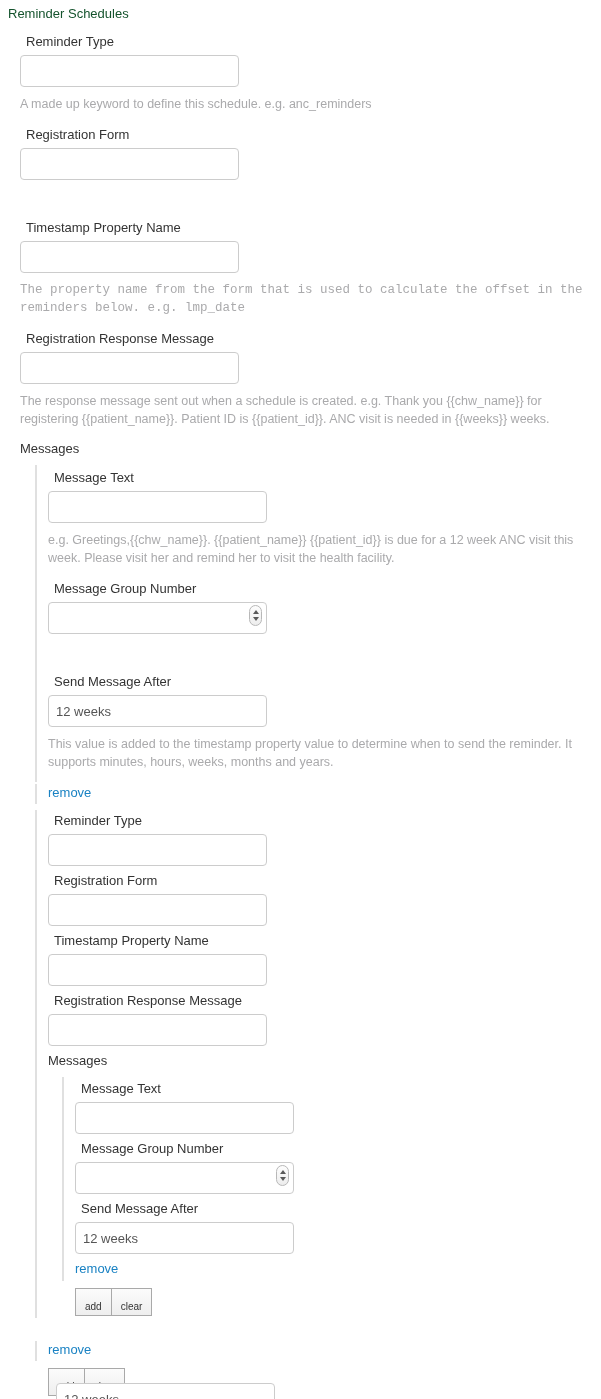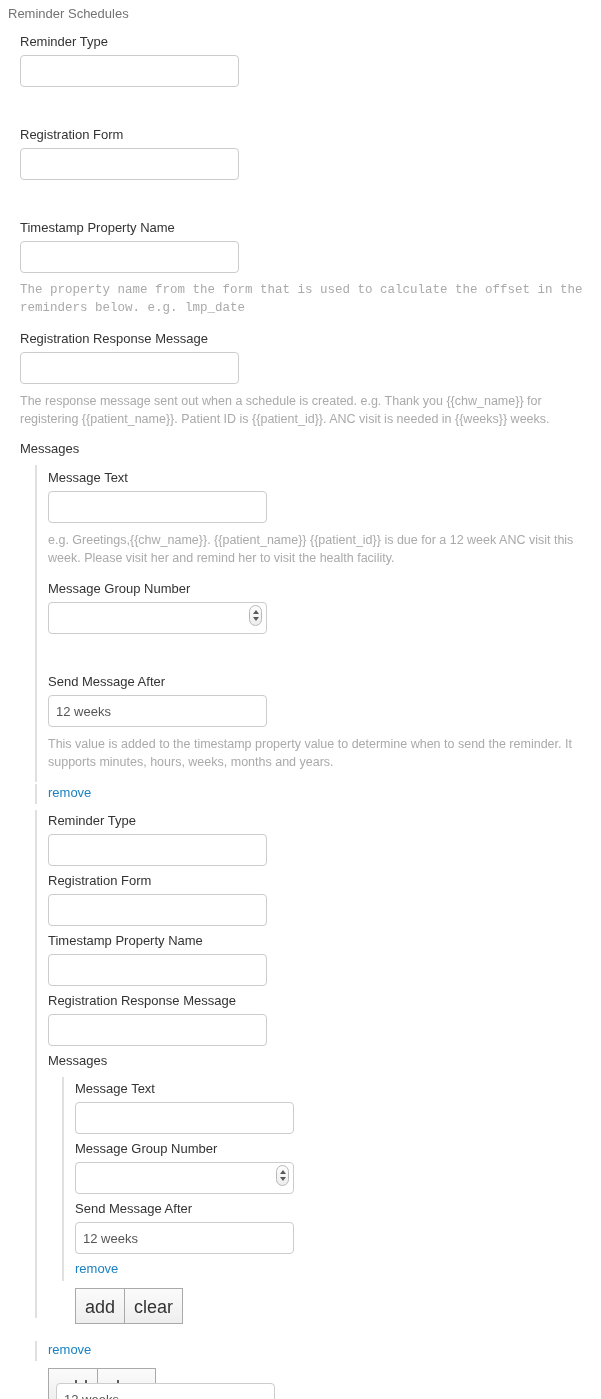--- a/index.html
+++ b/index.html
@@ -18,30 +18,30 @@
     color: #333333;
     -webkit-font-smoothing: antialiased;
   }
 
   
   .root-label {
     position: absolute;
     left: 8px;
     top: 6px;
     font-size: 13px;
-    color: #737373;
+    color: #14532d;
     line-height: 16px;
     white-space: nowrap;
   }
 
   .field-label {
     font-size: 13px;
     color: #333333;
     line-height: 16px;
-    margin: 0 0 5px 0;
+    margin: 0 0 5px 6px;
     white-space: nowrap;
   }
 
   .txt-input {
     box-sizing: border-box;
     width: 219px;
     height: 27px;
     border: 1px solid #cccccc;
     border-radius: 4px;
     background: #ffffff;
@@ -108,42 +108,43 @@
     display: inline-block;
   }
 
   .btn-group {
     display: inline-flex;
     margin: 0;
   }
   .btn {
     box-sizing: border-box;
     font-family: "Liberation Sans", sans-serif;
-    font-size: 18px;
+    font-size: 10px;
     color: #333333;
     background: linear-gradient(to bottom, #fbfbfb 0%, #eeeeee 100%);
     border: 1px solid #a9a9a9;
-    height: 36px;
+    height: 28px;
     line-height: 20px;
     padding: 8px 9px;
     cursor: pointer;
   }
   .btn + .btn { border-left: none; }
 
   
   .abs { position: absolute; }
 </style>
 </head>
 <body>
 
 <div class="root-label">Reminder Schedules</div>
 
 <div class="abs" style="left:20px; top:34px;">
   <div class="field-label">Reminder Type</div>
   <input class="txt-input" type="text" value="" style="">
+  <div class="help-text">A made up keyword to define this schedule. e.g. anc_reminders</div>
 </div>
 
 <div class="abs" style="left:20px; top:127px;">
   <div class="field-label">Registration Form</div>
   <input class="txt-input" type="text" value="" style="">
 </div>
 
 <div class="abs" style="left:20px; top:220px; width:581px;">
   <div class="field-label">Timestamp Property Name</div>
   <input class="txt-input" type="text" value="" style="">

